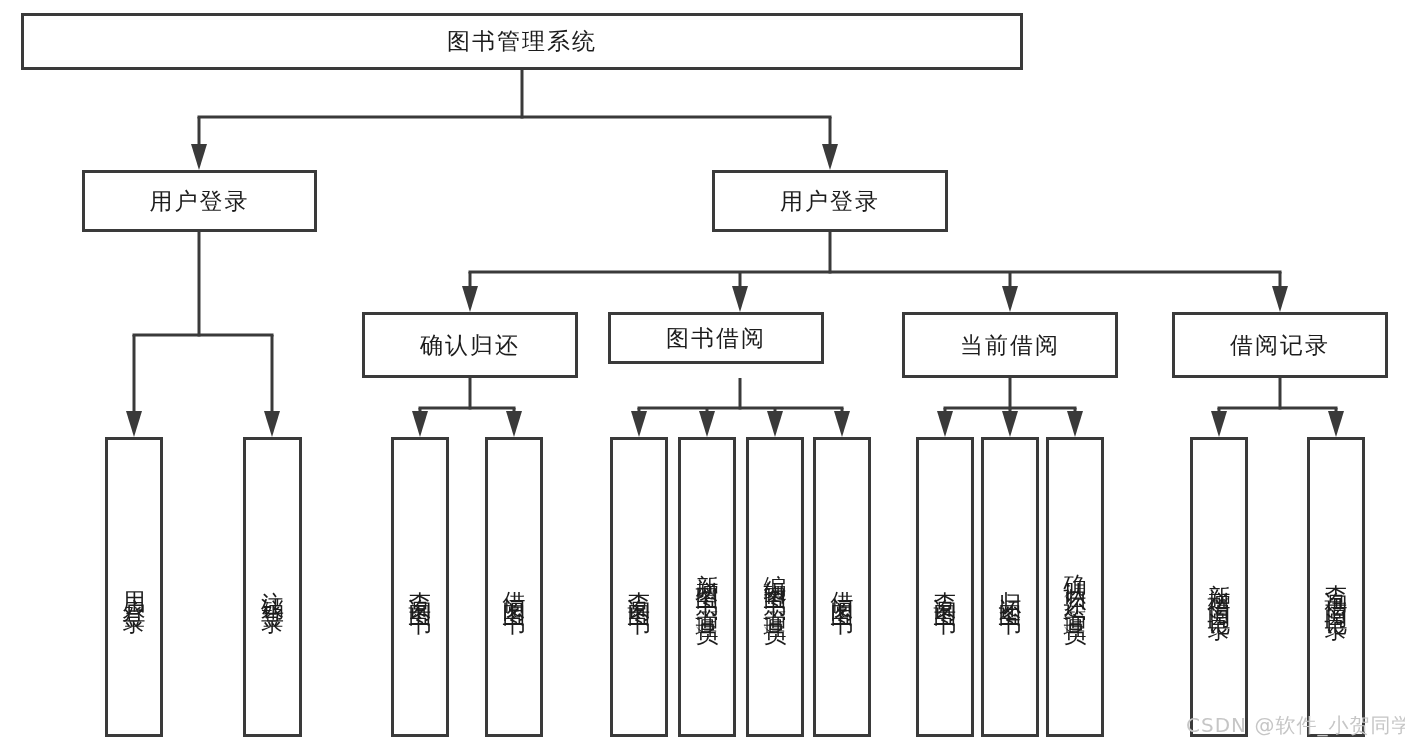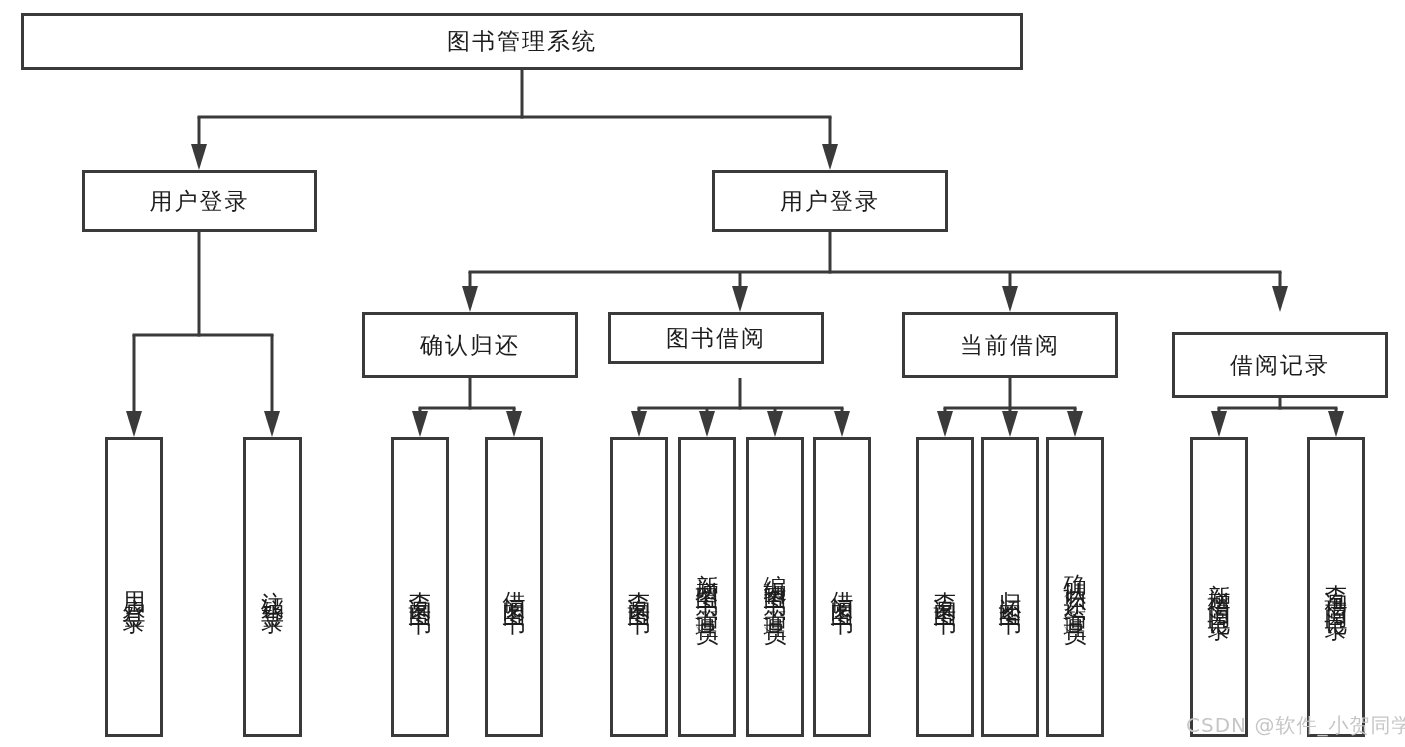--- a/index.html
+++ b/index.html
@@ -126,21 +126,21 @@
   </svg>
 
   <div class="box" style="left:21px;top:13px;width:1002px;height:57px;">图书管理系统</div>
 
   <div class="box" style="left:82px;top:170px;width:235px;height:62px;">用户登录</div>
   <div class="box" style="left:712px;top:170px;width:236px;height:62px;">用户登录</div>
 
   <div class="box" style="left:362px;top:312px;width:216px;height:66px;">确认归还</div>
   <div class="box" style="left:608px;top:312px;width:216px;height:52px;">图书借阅</div>
   <div class="box" style="left:902px;top:312px;width:216px;height:66px;text-align:center;">当前借阅</div>
-  <div class="box" style="left:1172px;top:312px;width:216px;height:66px;margin-top:20px;">借阅记录</div>
+  <div class="box" style="left:1172px;top:312px;width:216px;height:66px;">借阅记录</div>
 
   <div class="vbox" style="left:105px;top:437px;width:58px;height:300px;">
     <span class="vtext">用户登录</span>
   </div>
   <div class="vbox" style="left:243px;top:437px;width:59px;height:300px;">
     <span class="vtext">注销登录</span>
   </div>
 
   <div class="vbox" style="left:391px;top:437px;width:58px;height:300px;">
     <span class="vtext">查询图书</span>

